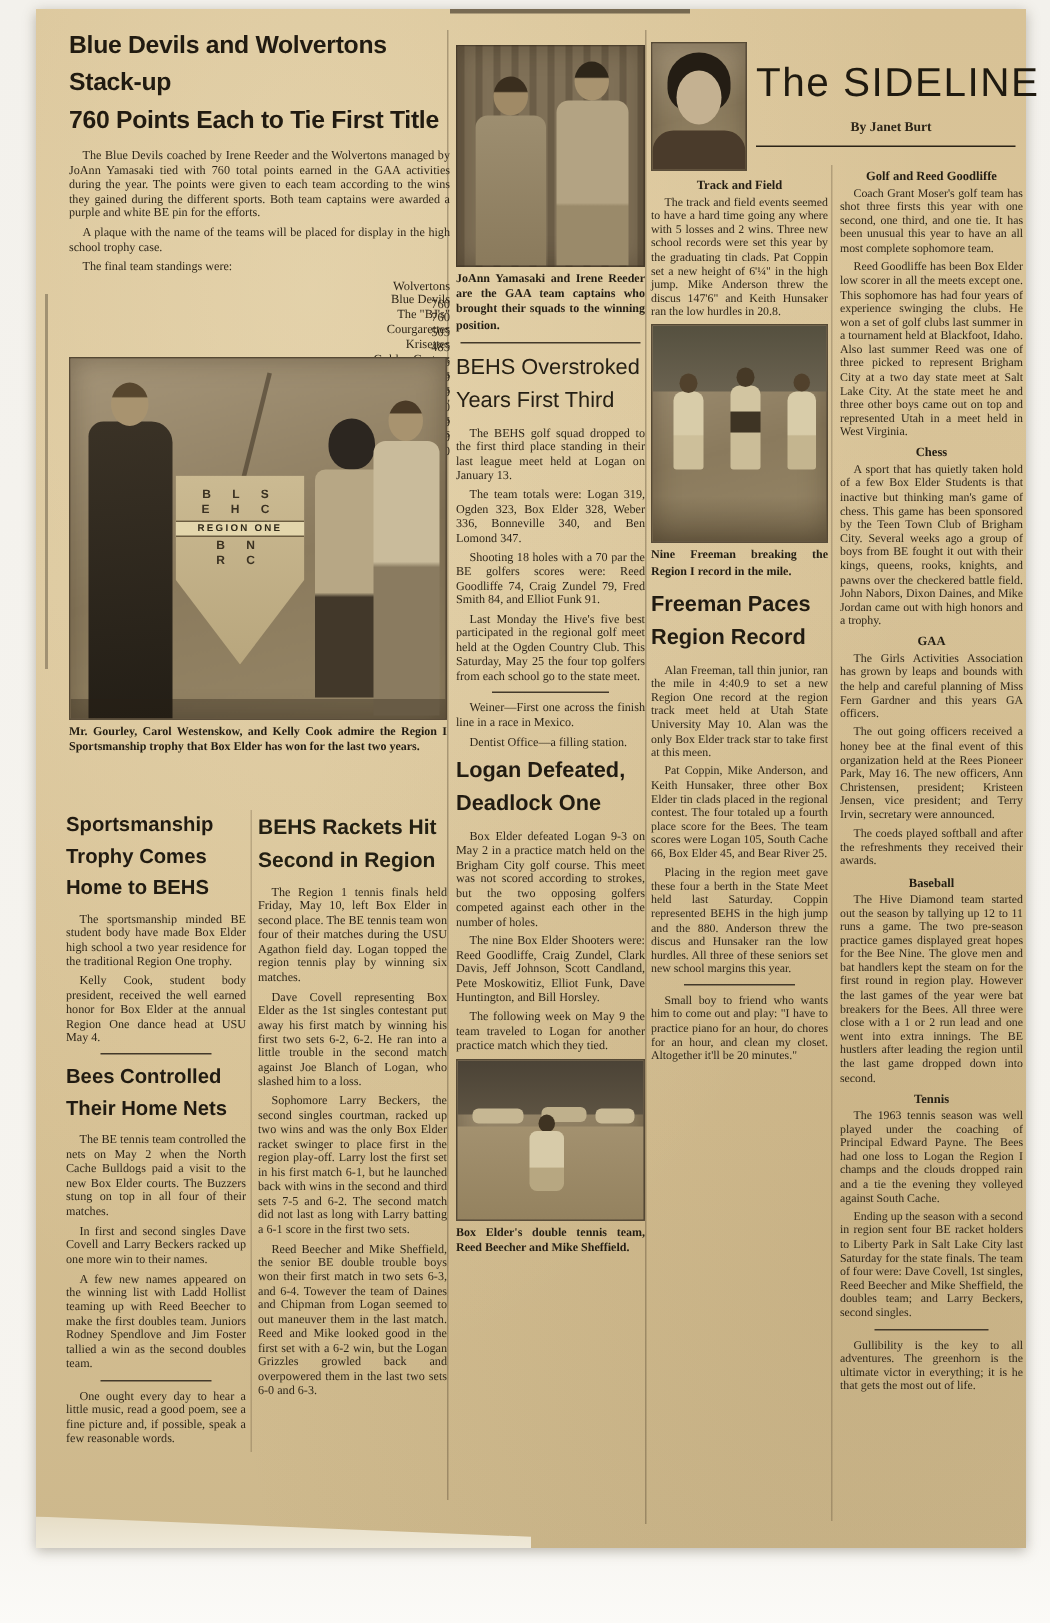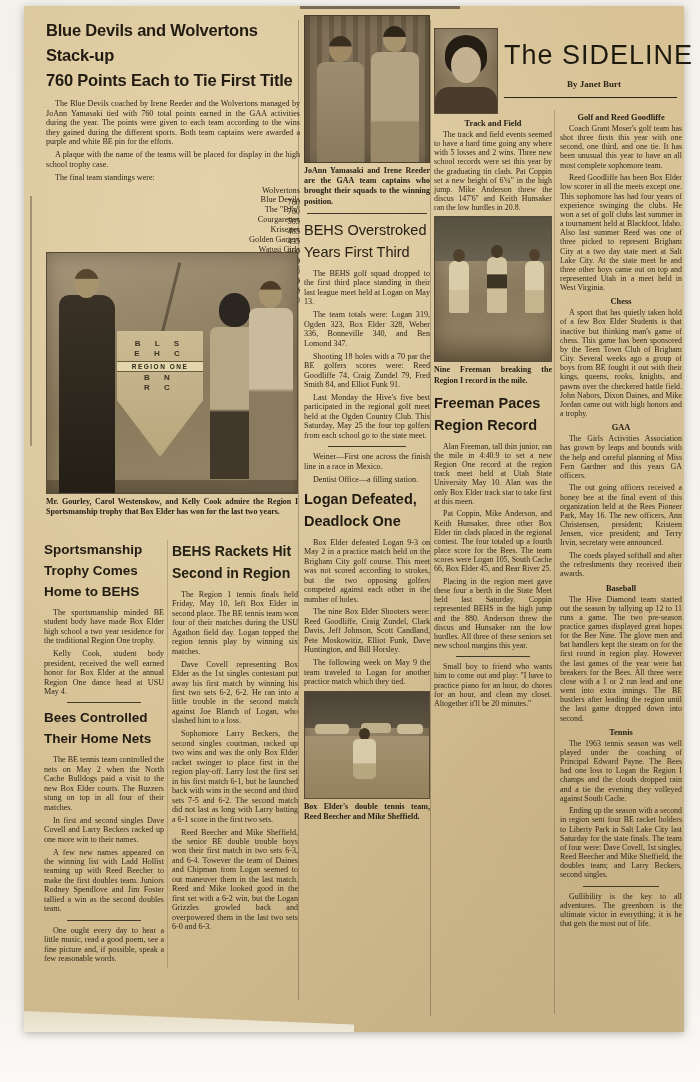--- a/index.html
+++ b/index.html
@@ -121,21 +121,21 @@
           <span class="st-pts">250</span>
         </div>
       <div class="st-row">
           <span class="st-team">Sherries</span>
           <span class="st-dots"></span>
           <span class="st-pts">240</span>
         </div>
     </div>
   </div>
 
-  <div class="col" style="left:22px;top:246px;width:252px;">
+  <div class="col" style="left:22px;top:232px;width:252px;">
     <div class="photo" style="height:240px;">
       <div class="fig" style="left:12px;top:42px;width:56px;height:198px;background:linear-gradient(175deg,#3a3226,#231e16);border-radius:10px 14px 0 0;"></div>
       <div class="fig" style="left:27px;top:16px;width:25px;height:29px;border-radius:50%;background:linear-gradient(#57462e 32%,#a8936f 36%);"></div>
       <div class="fig" style="left:118px;top:8px;width:3px;height:110px;background:rgba(60,50,34,.55);transform:rotate(14deg);"></div>
       <div class="fig" style="left:70px;top:78px;width:86px;height:126px;background:linear-gradient(#cbba92,#b8a67d);clip-path:polygon(0 0,100% 0,100% 55%,50% 100%,0 55%);padding-top:8px;box-sizing:border-box;">
         <div class="shield-row">B L S</div>
         <div class="shield-row">E H C</div>
         <div class="shield-banner">REGION ONE</div>
         <div class="shield-row">B N</div>
         <div class="shield-row">R C</div>
@@ -163,31 +163,31 @@
   </div>
 
   <div class="col" style="left:148px;top:532px;width:126px;">
     <div class="h-semi">BEHS Rackets Hit Second in Region</div>
     <p class="p">The Region 1 tennis finals held Friday, May 10, left Box Elder in second place. The BE tennis team won four of their matches during the USU Agathon field day. Logan topped the region tennis play by winning six matches.</p>
     <p class="p">Dave Covell representing Box Elder as the 1st singles contestant put away his first match by winning his first two sets 6-2, 6-2. He ran into a little trouble in the second match against Joe Blanch of Logan, who slashed him to a loss.</p>
     <p class="p">Sophomore Larry Beckers, the second singles courtman, racked up two wins and was the only Box Elder racket swinger to place first in the region play-off. Larry lost the first set in his first match 6-1, but he launched back with wins in the second and third sets 7-5 and 6-2. The second match did not last as long with Larry batting a 6-1 score in the first two sets.</p>
     <p class="p">Reed Beecher and Mike Sheffield, the senior BE double trouble boys won their first match in two sets 6-3, and 6-4. Towever the team of Daines and Chipman from Logan seemed to out maneuver them in the last match. Reed and Mike looked good in the first set with a 6-2 win, but the Logan Grizzles growled back and overpowered them in the last two sets 6-0 and 6-3.</p>
   </div>
 
-  <div class="col" style="left:280px;top:9px;width:126px;">
+  <div class="col" style="left:280px;top:24px;width:126px;">
     <div class="photo" style="height:146px;background:repeating-linear-gradient(90deg,#6b5d47 0 5px,#7f7057 5px 12px);">
       <div class="fig" style="left:24px;top:20px;width:23px;height:26px;border-radius:50%;background:linear-gradient(#3a2e1e 38%,#a08a66 42%);"></div>
       <div class="fig" style="left:12px;top:46px;width:47px;height:100px;border-radius:8px 8px 0 0;background:linear-gradient(#9d8e70,#8a7a5c);"></div>
       <div class="fig" style="left:78px;top:10px;width:23px;height:26px;border-radius:50%;background:linear-gradient(#2e2619 40%,#a8936f 44%);"></div>
       <div class="fig" style="left:66px;top:36px;width:48px;height:110px;border-radius:8px 8px 0 0;background:linear-gradient(#b3a383 62%,#9a8a6a 64%);"></div>
     </div>
     <div class="caption">JoAnn Yamasaki and Irene Reeder are the GAA team captains who brought their squads to the winning position.</div>
     <div class="rule wide"></div>
     <div class="h-light">BEHS Overstroked Years First Third</div>
-    <p class="p">The BEHS golf squad dropped to the first third place standing in their last league meet held at Logan on May 13.</p>
+    <p class="p">The BEHS golf squad dropped to the first third place standing in their last league meet held at Logan on January 13.</p>
     <p class="p">The team totals were: Logan 319, Ogden 323, Box Elder 328, Weber 336, Bonneville 340, and Ben Lomond 347.</p>
     <p class="p">Shooting 18 holes with a 70 par the BE golfers scores were: Reed Goodliffe 74, Craig Zundel 79, Fred Smith 84, and Elliot Funk 91.</p>
     <p class="p">Last Monday the Hive's five best participated in the regional golf meet held at the Ogden Country Club. This Saturday, May 25 the four top golfers from each school go to the state meet.</p>
     <div class="rule"></div>
     <p class="p">Weiner—First one across the finish line in a race in Mexico.</p>
     <p class="p">Dentist Office—a filling station.</p>
     <div class="h-md" style="font-size:14.5px;">Logan Defeated, Deadlock One</div>
     <p class="p">Box Elder defeated Logan 9-3 on May 2 in a practice match held on the Brigham City golf course. This meet was not scored according to strokes, but the two opposing golfers competed against each other in the number of holes.</p>
     <p class="p">The nine Box Elder Shooters were: Reed Goodliffe, Craig Zundel, Clark Davis, Jeff Johnson, Scott Candland, Pete Moskowitiz, Elliot Funk, Dave Huntington, and Bill Horsley.</p>
     <p class="p">The following week on May 9 the team traveled to Logan for another practice match which they tied.</p>

